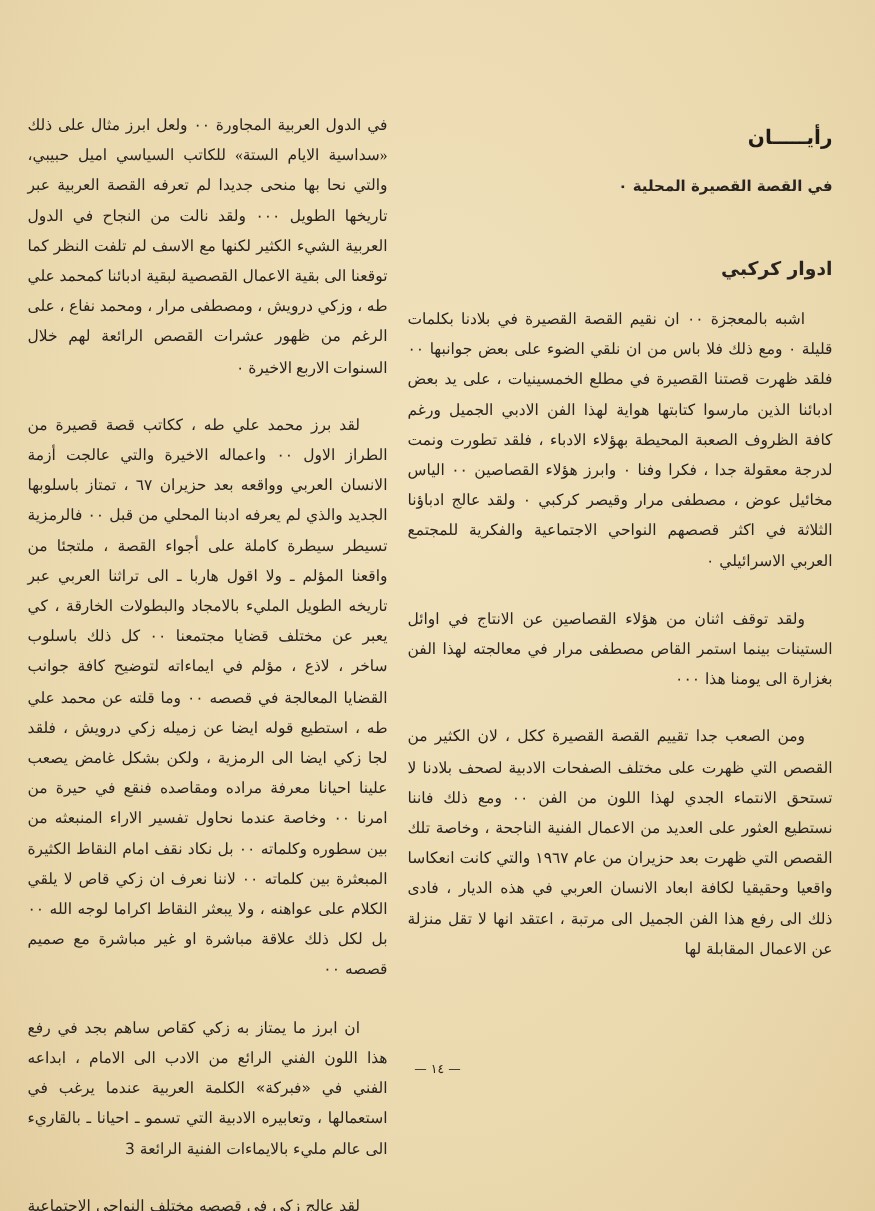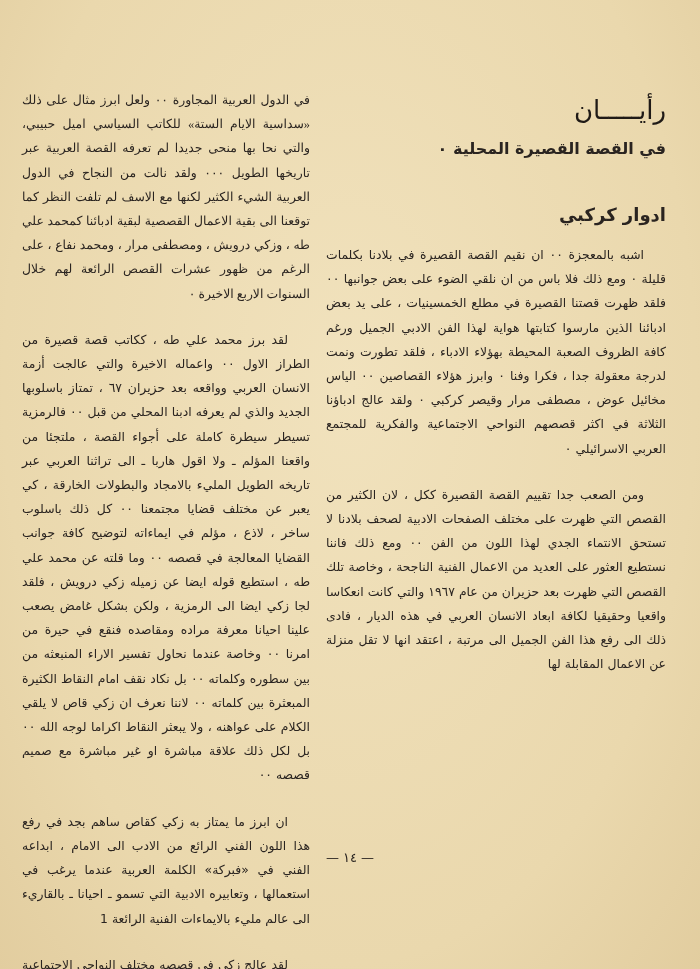--- a/index.html
+++ b/index.html
@@ -13,46 +13,47 @@
     position: relative; width: 700px; height: 969px;
     background: radial-gradient(ellipse at 50% 40%, #f1e2bd 0%, #ead8ad 70%, #e2cd9f 100%);
   }
   .col {
     position: absolute; top: 88px; direction: rtl; text-align: justify;
     font-size: 12.4px; line-height: 24.2px;
   }
   .col-right { left: 326px; width: 340px; top: 95px; }
   .col-left { left: 22px; width: 288px; }
   .title {
-    font-size: 26px; font-weight: normal; letter-spacing: 2px;
+    font-size: 16px; font-weight: bold; letter-spacing: 2px;
     margin: 0 0 14px 0; line-height: 30px; color: #1f1a16;
   }
-  .subtitle { font-size: 16px; font-weight: bold; margin: 0 0 46px 0; line-height: 20px; }
-  .author { font-size: 18px; font-weight: bold; margin: 0 0 18px 0; line-height: 20px; }
+  .subtitle { font-size: 12px; font-weight: bold; margin: 0 0 46px 0; line-height: 20px; }
+  .author { font-size: 15px; font-weight: bold; margin: 0 0 18px 0; line-height: 20px; }
   p.para { margin: 0 0 22px 0; text-indent: 22px; }
   p.cont { margin: 0 0 22px 0; text-indent: 0; font-family: Liberation Serif, serif; }
   .page-num {
     position: absolute; top: 850px; left: 300px; width: 100px; text-align: center;
-    font-size: 13px; direction: rtl; color: #2a2420;
+    font-size: 10px; direction: rtl; color: #2a2420;
   }
 </style>
 </head>
 <body>
 
 <div class="page">
 
   <div class="col col-right">
     <div class="title">رأيـــــان</div>
     <div class="subtitle">في القصة القصيرة المحلية ٠</div>
     <div class="author">ادوار كركبي</div>
     <p class="para">اشبه بالمعجزة ٠٠ ان نقيم القصة القصيرة في بلادنا بكلمات قليلة ٠ ومع ذلك فلا باس من ان نلقي الضوء على بعض جوانبها ٠٠ فلقد ظهرت قصتنا القصيرة في مطلع الخمسينيات ، على يد بعض ادبائنا الذين مارسوا كتابتها هواية لهذا الفن الادبي الجميل ورغم كافة الظروف الصعبة المحيطة بهؤلاء الادباء ، فلقد تطورت ونمت لدرجة معقولة جدا ، فكرا وفنا ٠ وابرز هؤلاء القصاصين ٠٠ الياس مخائيل عوض ، مصطفى مرار وقيصر كركبي ٠ ولقد عالج ادباؤنا الثلاثة في اكثر قصصهم النواحي الاجتماعية والفكرية للمجتمع العربي الاسرائيلي ٠</p>
+    <p class="para">ولقد توقف اثنان من هؤلاء القصاصين عن الانتاج في اوائل الستينات بينما استمر القاص مصطفى مرار في معالجته لهذا الفن بغزارة الى يومنا هذا ٠٠٠</p>
     <p class="para">ومن الصعب جدا تقييم القصة القصيرة ككل ، لان الكثير من القصص التي ظهرت على مختلف الصفحات الادبية لصحف بلادنا لا تستحق الانتماء الجدي لهذا اللون من الفن ٠٠ ومع ذلك فاننا نستطيع العثور على العديد من الاعمال الفنية الناجحة ، وخاصة تلك القصص التي ظهرت بعد حزيران من عام ١٩٦٧ والتي كانت انعكاسا واقعيا وحقيقيا لكافة ابعاد الانسان العربي في هذه الديار ، فادى ذلك الى رفع هذا الفن الجميل الى مرتبة ، اعتقد انها لا تقل منزلة عن الاعمال المقابلة لها</p>
   </div>
 
   <div class="col col-left">
     <p class="cont">في الدول العربية المجاورة ٠٠ ولعل ابرز مثال على ذلك «سداسية الايام الستة» للكاتب السياسي اميل حبيبي، والتي نحا بها منحى جديدا لم تعرفه القصة العربية عبر تاريخها الطويل ٠٠٠ ولقد نالت من النجاح في الدول العربية الشيء الكثير لكنها مع الاسف لم تلفت النظر كما توقعنا الى بقية الاعمال القصصية لبقية ادبائنا كمحمد علي طه ، وزكي درويش ، ومصطفى مرار ، ومحمد نفاع ، على الرغم من ظهور عشرات القصص الرائعة لهم خلال السنوات الاربع الاخيرة ٠</p>
     <p class="para">لقد برز محمد علي طه ، ككاتب قصة قصيرة من الطراز الاول ٠٠ واعماله الاخيرة والتي عالجت أزمة الانسان العربي وواقعه بعد حزيران ٦٧ ، تمتاز باسلوبها الجديد والذي لم يعرفه ادبنا المحلي من قبل ٠٠ فالرمزية تسيطر سيطرة كاملة على أجواء القصة ، ملتجئا من واقعنا المؤلم ـ ولا اقول هاربا ـ الى تراثنا العربي عبر تاريخه الطويل المليء بالامجاد والبطولات الخارقة ، كي يعبر عن مختلف قضايا مجتمعنا ٠٠ كل ذلك باسلوب ساخر ، لاذع ، مؤلم في ايماءاته لتوضيح كافة جوانب القضايا المعالجة في قصصه ٠٠ وما قلته عن محمد علي طه ، استطيع قوله ايضا عن زميله زكي درويش ، فلقد لجا زكي ايضا الى الرمزية ، ولكن بشكل غامض يصعب علينا احيانا معرفة مراده ومقاصده فنقع في حيرة من امرنا ٠٠ وخاصة عندما نحاول تفسير الاراء المنبعثه من بين سطوره وكلماته ٠٠ بل نكاد نقف امام النقاط الكثيرة المبعثرة بين كلماته ٠٠ لاننا نعرف ان زكي قاص لا يلقي الكلام على عواهنه ، ولا يبعثر النقاط اكراما لوجه الله ٠٠ بل لكل ذلك علاقة مباشرة او غير مباشرة مع صميم قصصه ٠٠</p>
-    <p class="para">ان ابرز ما يمتاز به زكي كقاص ساهم بجد في رفع هذا اللون الفني الرائع من الادب الى الامام ، ابداعه الفني في «فبركة» الكلمة العربية عندما يرغب في استعمالها ، وتعابيره الادبية التي تسمو ـ احيانا ـ بالقاريء الى عالم مليء بالايماءات الفنية الرائعة 1</p>
+    <p class="para">ان ابرز ما يمتاز به زكي كقاص ساهم بجد في رفع هذا اللون الفني الرائع من الادب الى الامام ، ابداعه الفني في «فبركة» الكلمة العربية عندما يرغب في استعمالها ، وتعابيره الادبية التي تسمو ـ احيانا ـ بالقاريء الى عالم مليء بالايماءات الفنية الرائعة 3</p>
     <p class="para">لقد عالج زكي في قصصه مختلف النواحي الاجتماعية والسياسية لانسان هذه الديار ٠٠ ولكن باسلوب</p>
   </div>
 
   <div class="page-num">— ١٤ —</div>
 </div>
 
 </body></html>

